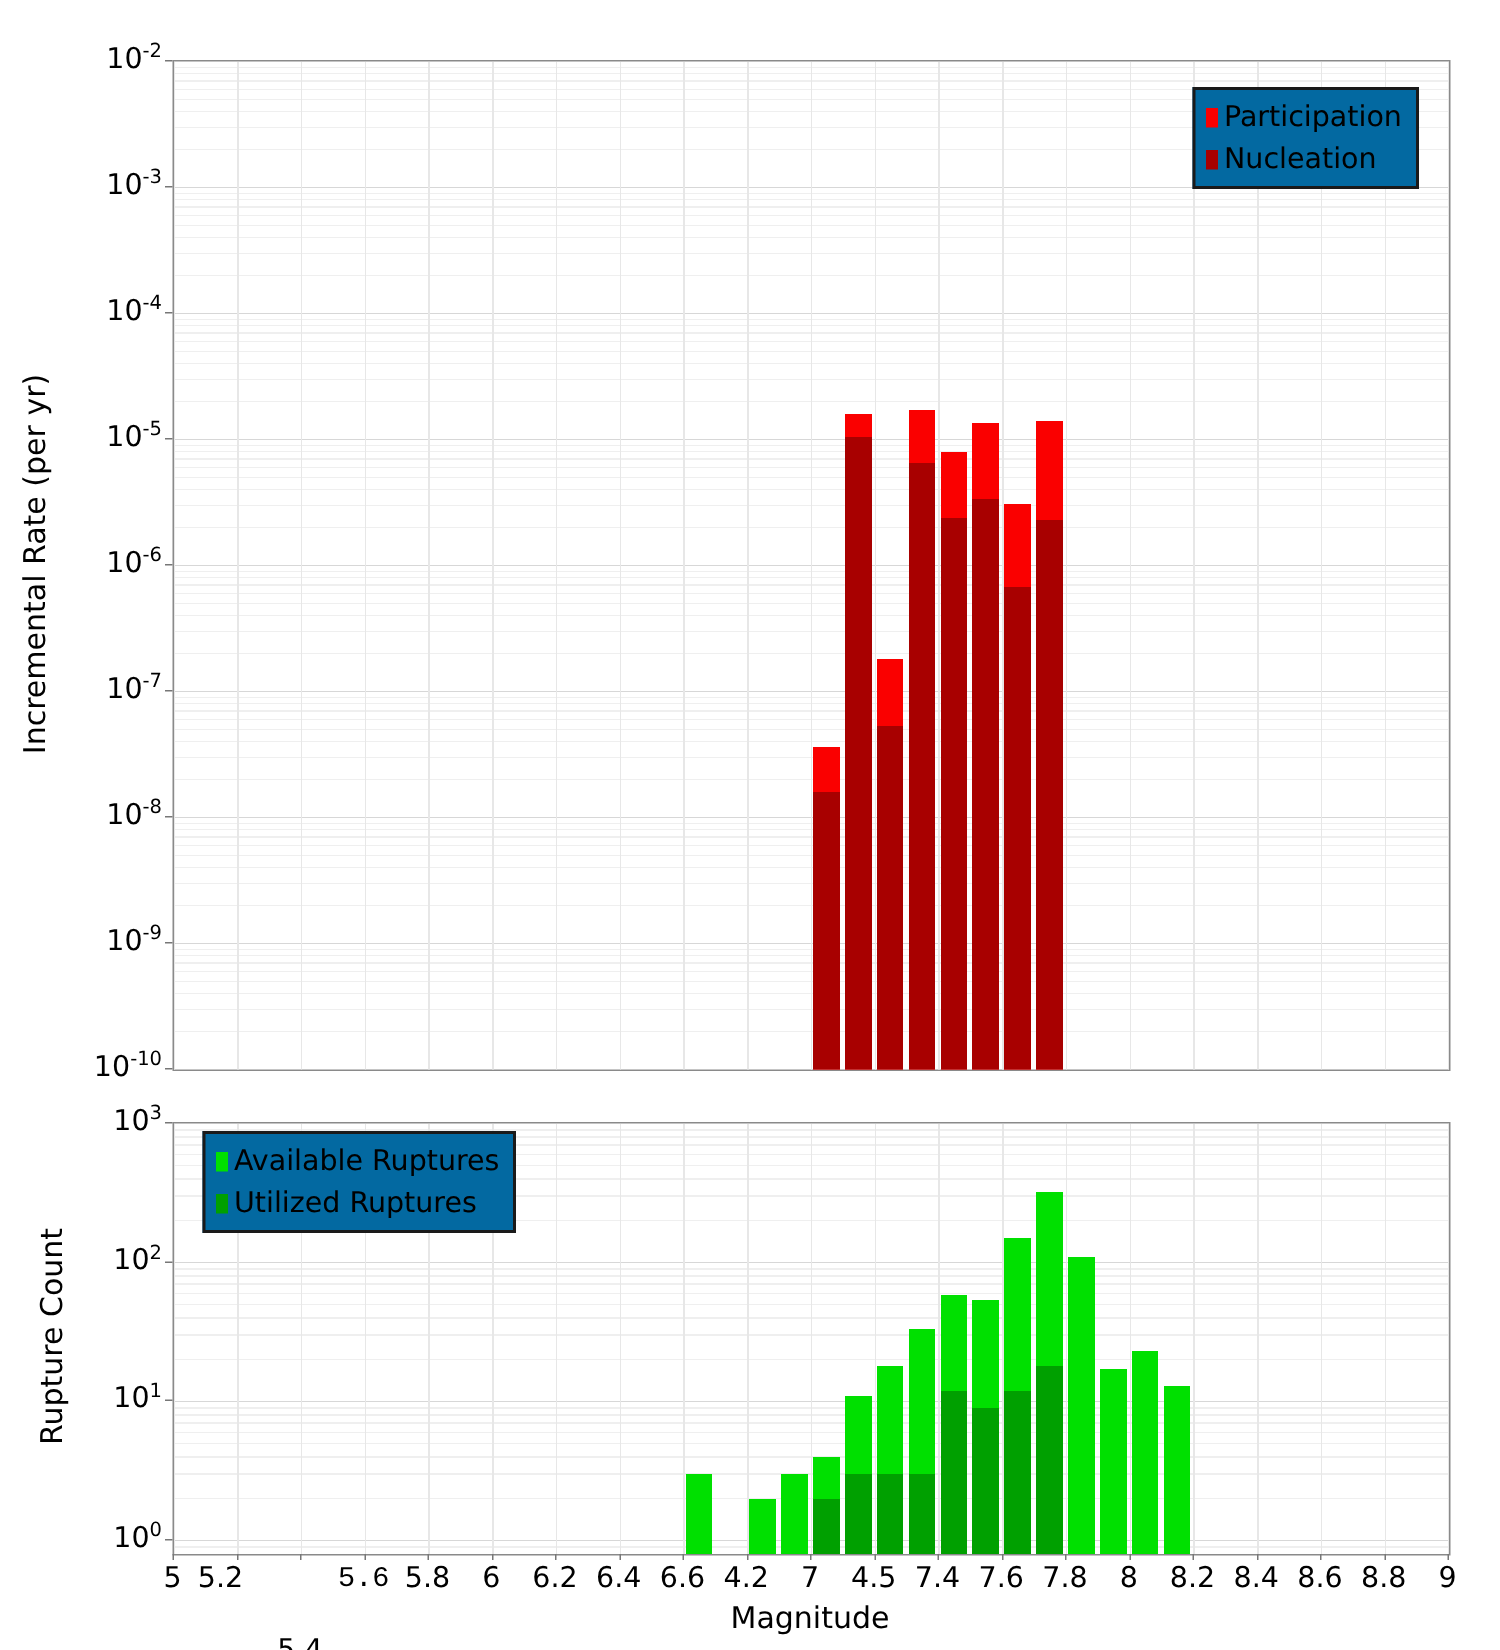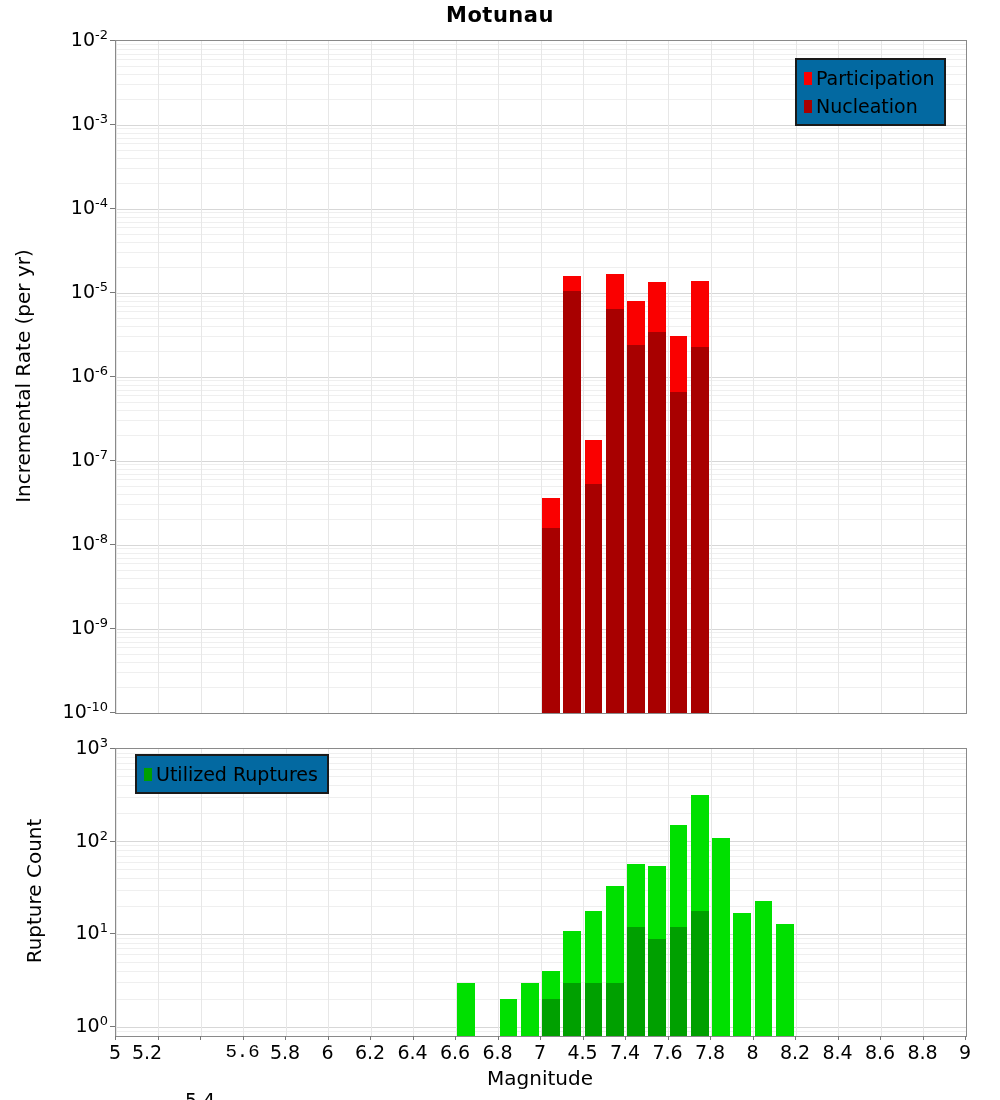--- a/index.html
+++ b/index.html
@@ -46,21 +46,20 @@
   .legend .li{display:flex;align-items:center;height:28px;font-size:19px;white-space:nowrap;}
   .sw{display:inline-block;width:8px;height:13px;margin-right:4px;flex:0 0 auto;}
   #legend-rate{left:795px;top:58px;}
   #legend-count{left:135px;top:754px;}
 </style>
 </head>
 <body>
 
 <div id="chart-root">
 
-  <div class="title">Motunau</div>
 
   <div class="ylab" id="ylab-rate">Incremental Rate (per yr)</div>
 
   <div class="panel" id="panel-rate">
       <svg width="850" height="672">
         <line x1="0" y1="646.7134803642256" x2="850" y2="646.7134803642256" stroke="#efefef" stroke-width="1" shape-rendering="crispEdges"></line>
         <line x1="0" y1="631.9218146035483" x2="850" y2="631.9218146035483" stroke="#efefef" stroke-width="1" shape-rendering="crispEdges"></line>
         <line x1="0" y1="621.4269607284511" x2="850" y2="621.4269607284511" stroke="#efefef" stroke-width="1" shape-rendering="crispEdges"></line>
         <line x1="0" y1="613.2865196357744" x2="850" y2="613.2865196357744" stroke="#efefef" stroke-width="1" shape-rendering="crispEdges"></line>
         <line x1="0" y1="606.6352949677739" x2="850" y2="606.6352949677739" stroke="#efefef" stroke-width="1" shape-rendering="crispEdges"></line>
@@ -255,20 +254,24 @@
         <rect x="489.75" width="17.75" y="233.80" height="53.20" fill="#00a000" shape-rendering="crispEdges"></rect>
         <rect x="511.00" width="17.75" y="178.01" height="108.99" fill="#00a000" shape-rendering="crispEdges"></rect>
         <rect x="532.25" width="17.75" y="189.59" height="97.41" fill="#00a000" shape-rendering="crispEdges"></rect>
         <rect x="553.50" width="17.75" y="178.01" height="108.99" fill="#00a000" shape-rendering="crispEdges"></rect>
         <rect x="574.75" width="17.75" y="161.69" height="125.31" fill="#00a000" shape-rendering="crispEdges"></rect>
       </svg>
     </div>
 
   <div class="legend" id="legend-count">
     <div class="li">
+      <span class="sw" style="background: rgb(0, 224, 0);"></span>
+      <span>Available Ruptures</span>
+    </div>
+    <div class="li">
       <span class="sw" style="background: rgb(0, 160, 0);"></span>
       <span>Utilized Ruptures</span>
     </div>
   </div>
 
   <div class="xlab">Magnitude</div>
 
 <div class="ytick" style="top: 27px;"><span>10</span><sup>-2</sup></div>
     <div class="ymark" style="top: 40px;"></div>
     <div class="ytick" style="top: 111px;"><span>10</span><sup>-3</sup></div>
@@ -306,21 +309,21 @@
     <div class="xtick" style="left: 262px;">5.8</div>
     <div class="xmark" style="left: 285px;"></div>
     <div class="xtick" style="left: 304.5px;">6</div>
     <div class="xmark" style="left: 327.5px;"></div>
     <div class="xtick" style="left: 347px;">6.2</div>
     <div class="xmark" style="left: 370px;"></div>
     <div class="xtick" style="left: 389.5px;">6.4</div>
     <div class="xmark" style="left: 412.5px;"></div>
     <div class="xtick" style="left: 432px;">6.6</div>
     <div class="xmark" style="left: 455px;"></div>
-    <div class="xtick" style="left: 474.5px;">6.8</div>
+    <div class="xtick" style="left: 474.5px;">4.2</div>
     <div class="xmark" style="left: 497.5px;"></div>
     <div class="xtick" style="left: 517px;">7</div>
     <div class="xmark" style="left: 540px;"></div>
     <div class="xtick" style="left: 559.5px;">4.5</div>
     <div class="xmark" style="left: 582.5px;"></div>
     <div class="xtick" style="left: 602px;">7.4</div>
     <div class="xmark" style="left: 625px;"></div>
     <div class="xtick" style="left: 644.5px;">7.6</div>
     <div class="xmark" style="left: 667.5px;"></div>
     <div class="xtick" style="left: 687px;">7.8</div>

